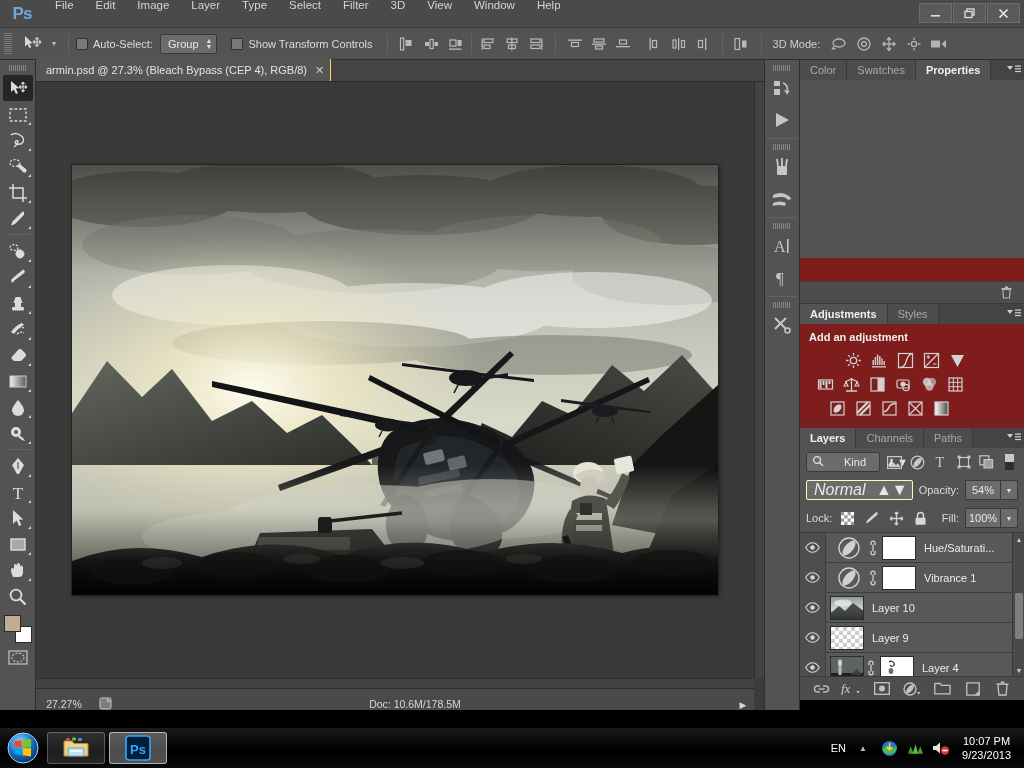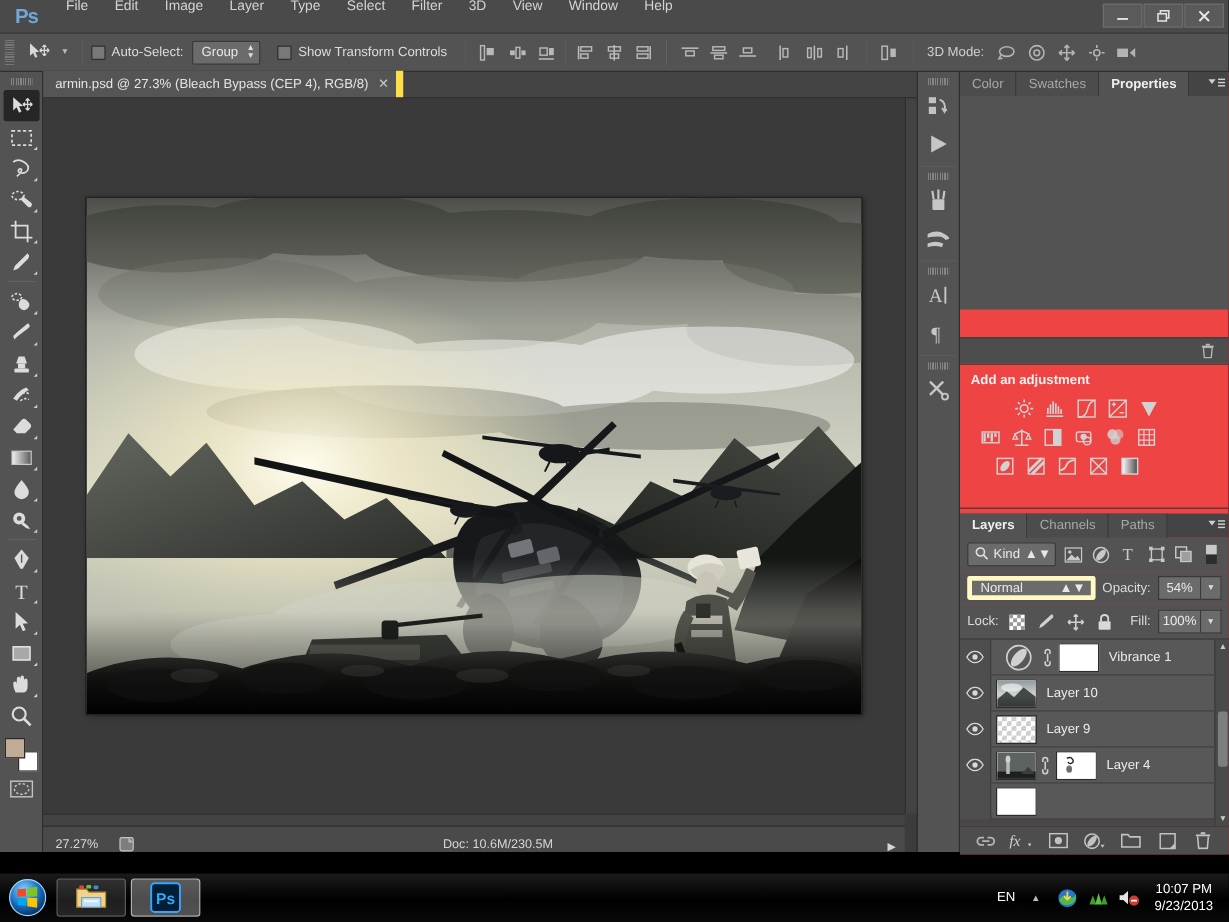--- a/index.html
+++ b/index.html
@@ -52,21 +52,21 @@
   .sw-back { position:absolute; right:1px; bottom:1px; width:17px; height:17px;
              background:#fff; border:1px solid #2a2a2a; }
   .sw-front { position:absolute; left:1px; top:1px; width:17px; height:17px;
               background:#c0ac96; border:1px solid #2a2a2a; }
   .qmask { width:22px; height:20px; margin:3px auto 0; display:flex; align-items:center; justify-content:center; }
 
   
   .docarea { position:absolute; left:36px; top:60px; right:260px; bottom:58px; background:#3c3c3c; }
   .tabstrip { height:22px; background:#444; display:flex; align-items:flex-end; border-bottom:1px solid #2b2b2b; }
   .tab { height:22px; background:#555; display:flex; align-items:center; padding:0 6px 0 10px;
-         color:#e4e4e4; font-size:11px; border-right:6px solid #fde047; gap:8px; max-width:320px; }
+         color:#e4e4e4; font-size:11px; border-right:1px solid #fde047; gap:8px; max-width:320px; }
   .tab .x { color:#c9c9c9; font-size:11px; line-height:1; }
   .canvaswrap { position:absolute; left:0; top:22px; right:10px; bottom:32px; background:#3a3a3a;
                 display:flex; align-items:center; justify-content:center; }
   .canvas { width:646px; height:430px; box-shadow:0 0 0 1px #222, 1px 1px 5px rgba(0,0,0,.55);
             position:relative; overflow:hidden; background:#111; }
   .statusbar { position:absolute; left:0; right:10px; bottom:0; height:22px; background:#4a4a4a;
                border-top:1px solid #2e2e2e; display:flex; align-items:flex-end; font-size:10.5px; color:#d6d6d6; }
   .sb-zoom { width:56px; text-align:center; }
   .sb-ico { width:26px; display:flex; align-items:center; justify-content:center; }
   .sb-doc { flex:1; text-align:center; padding-right:20px; }
@@ -76,21 +76,21 @@
 
   
   .icondock { position:absolute; right:224px; top:60px; width:36px; bottom:58px;
               background:#535353; border-left:1px solid #2e2e2e; border-right:1px solid #2e2e2e; }
   .dk-grip { width:18px; height:6px; margin:5px auto 2px;
              background:repeating-linear-gradient(to right,#858585 0 1px,transparent 1px 2px); }
   .dk-ico { width:30px; height:30px; margin:2px auto; display:flex; align-items:center; justify-content:center; }
   .dk-sep { width:30px; height:1px; background:#434343; margin:3px auto; border-bottom:1px solid #636363; }
 
   
-  .rightdock { position:absolute; right:0; top:60px; width:224px; bottom:56px; background:#ef4444; }
+  .rightdock { position:absolute; right:0; top:60px; width:224px; bottom:68px; background:#7f1d1d; }
   .panel-tabs { height:20px; background:#444; display:flex; align-items:stretch; position:relative; }
   .ptab { padding:0 10px; display:flex; align-items:center; font-size:11px; color:#a8a8a8;
           background:#4c4c4c; border-right:1px solid #393939; }
   .ptab.active { background:#535353; color:#f0f0f0; font-weight:bold; }
   .pmenu { position:absolute; right:3px; top:4px; width:14px; height:12px;
            display:flex; align-items:center; justify-content:center; }
   .phead { padding:7px 9px 4px; font-size:11px; color:#f0f0f0; font-weight:bold; }
 
   
   .prop-panel { height:244px; position:relative; border-bottom:1px solid #3a3a3a; }
@@ -101,24 +101,24 @@
   
   .adj-panel { height:120px; border-bottom:1px solid #3a3a3a; }
   .adj-grid { padding:4px 0 0 44px; }
   .adj-row { display:flex; gap:8px; margin-bottom:6px; }
   .adj-ico { width:18px; height:18px; display:flex; align-items:center; justify-content:center; }
 
   
   .layers-panel { position:absolute; top:368px; left:0; right:0; bottom:0; display:flex; flex-direction:column; }
   .lrow { height:28px; display:flex; align-items:center; padding:0 6px; gap:6px; background:#535353; }
   .filt-combo { height:20px; background:#6b6b6b; border:1px solid #3a3a3a; border-radius:2px;
-                display:flex; align-items:center; padding:0 4px 0 5px; gap:4px; color:#e8e8e8; font-size:11px; }
+                display:flex; align-items:center; padding:0 4px 0 5px; gap:20px; color:#e8e8e8; font-size:11px; }
   .filt-ico { width:21px; height:20px; display:flex; align-items:center; justify-content:center; }
-  .blend-combo { flex:1; height:20px; background:#6b6b6b; border:4px solid #fef9c3; border-radius:2px;
-                 display:flex; align-items:center; padding:0 4px 0 7px; color:#e8e8e8; font-size:11px; }
+  .blend-combo { flex:1; height:20px; background:#6b6b6b; border:1px solid #fef9c3; border-radius:2px;
+                 display:flex; align-items:center; padding:0 4px 0 7px; color:#e8e8e8; font-size:16px;font-style:italic; }
   .num-field { height:20px; width:36px; background:#6b6b6b; border:1px solid #3a3a3a;
                display:flex; align-items:center; justify-content:center; color:#e8e8e8; font-size:11px; }
   .num-spin { width:17px; height:20px; background:#6b6b6b; border:1px solid #3a3a3a; border-left:none;
               display:flex; align-items:center; justify-content:center; font-size:7px; color:#e0e0e0; }
   .lbl { color:#dcdcdc; font-size:11px; }
   .lock-ico { width:19px; height:18px; display:flex; align-items:center; justify-content:center; }
 
   .layerlist { flex:1; overflow:hidden; position:relative; background:#484848; border-top:1px solid #3a3a3a; }
   .layer { height:30px; display:flex; align-items:center; border-bottom:1px solid #3d3d3d;
            background:#585858; }
@@ -686,21 +686,21 @@
     <div class="scroll-h"></div>
 
     <div class="statusbar">
       <div class="sb-zoom">27.27%</div>
       <div class="sb-ico">
         <svg width="13" height="13" viewBox="0 0 13 13">
             <rect x="1" y="1" width="11" height="11" rx="1.5" fill="#7d7d7d" stroke="#c6c6c6" stroke-width="1"></rect>
             <path d="M8 1 L8 5 L12 5" fill="#c6c6c6" opacity="0.8"></path>
           </svg>
       </div>
-      <div class="sb-doc">Doc: 10.6M/230.5M</div>
+      <div class="sb-doc">Doc: 10.6M/178.5M</div>
       <div class="sb-arrow">▶</div>
     </div>
   </div>
 
   <div class="icondock">
     <div class="dk-grip"></div>
     <div class="dk-ico">
       <svg width="20" height="18" viewBox="0 0 20 18">
         <rect x="2" y="2" width="6" height="5" fill="#c2c2c2"></rect>
           <rect x="2" y="10" width="6" height="6" fill="#c2c2c2"></rect>
@@ -771,20 +771,32 @@
           <svg width="11" height="13" viewBox="0 0 11 13">
               <rect x="0.5" y="2" width="10" height="1.4" fill="#b8b8b8"></rect>
               <path d="M1.8 3.4 L2.6 12 L8.4 12 L9.2 3.4 Z" fill="none" stroke="#b8b8b8" stroke-width="1.1"></path>
               <rect x="3.8" y="0.4" width="3.4" height="1.6" fill="#b8b8b8"></rect>
             </svg>
         </div>
       </div>
     </div>
 
     <div class="adj-panel">
+      <div class="panel-tabs">
+        <div class="ptab active">Adjustments</div>
+        <div class="ptab">Styles</div>
+        <div class="pmenu">
+          <svg width="14" height="10" viewBox="0 0 14 10">
+              <path d="M0 1 L6 1 L3 5 Z" fill="#cfcfcf"></path>
+              <rect x="8" y="0.5" width="6" height="1.2" fill="#cfcfcf"></rect>
+              <rect x="8" y="3.2" width="6" height="1.2" fill="#cfcfcf"></rect>
+              <rect x="8" y="5.9" width="6" height="1.2" fill="#cfcfcf"></rect>
+            </svg>
+        </div>
+      </div>
       <div class="phead">Add an adjustment</div>
       <div class="adj-grid">
         <div class="adj-row">
           <div class="adj-ico">
             <svg width="17" height="17" viewBox="0 0 17 17">
                 <circle cx="8.5" cy="8.5" r="3.2" fill="none" stroke="#d2d2d2" stroke-width="1.3"></circle>
                 <g stroke="#d2d2d2" stroke-width="1.3">
                   <path d="M8.5 1 L8.5 3.4 M8.5 13.6 L8.5 16 M1 8.5 L3.4 8.5 M13.6 8.5 L16 8.5 M3.2 3.2 L4.9 4.9 M12.1 12.1 L13.8 13.8 M13.8 3.2 L12.1 4.9 M4.9 12.1 L3.2 13.8"></path>
                 </g>
               </svg>
@@ -1026,20 +1038,44 @@
         <div style="flex:1"></div>
         <span class="lbl">Fill:</span>
         <div style="display:flex">
           <div class="num-field">100%</div>
           <div class="num-spin">▼</div>
         </div>
       </div>
 
       <div class="layerlist">
         <div id="layer-rows" style="margin-right:12px">
+            <div class="layer">
+              <div class="eye">
+                <svg width="15" height="11" viewBox="0 0 15 11">
+                  <path d="M7.5 0.7 C11.5 0.7 14.3 5.5 14.3 5.5 C14.3 5.5 11.5 10.3 7.5 10.3 C3.5 10.3 0.7 5.5 0.7 5.5 C0.7 5.5 3.5 0.7 7.5 0.7 Z" fill="none" stroke="#d8d8d8" stroke-width="1.1"></path>
+                  <circle cx="7.5" cy="5.5" r="2.2" fill="#d8d8d8"></circle>
+                </svg>
+              </div>
+              <div style="width:34px;height:24px;margin-left:6px;display:flex;align-items:center;justify-content:center;flex:none">
+                <svg width="24" height="24" viewBox="0 0 24 24">
+                  <circle cx="12" cy="12" r="10" fill="none" stroke="#d0d0d0" stroke-width="1.4"></circle>
+                  <ellipse cx="12" cy="12" rx="4.2" ry="9" fill="#d0d0d0" transform="rotate(40 12 12)"></ellipse>
+                </svg>
+              </div>
+              <span class="link-ico">
+                <svg width="10" height="16" viewBox="0 0 10 16">
+                  <path d="M3 5 L3 3.2 a2 2 0 0 1 4 0 L7 5 M3 11 L3 12.8 a2 2 0 0 0 4 0 L7 11" fill="none" stroke="#d0d0d0" stroke-width="1.3"></path>
+                  <path d="M5 4.5 L5 11.5" stroke="#d0d0d0" stroke-width="1.3"></path>
+                </svg>
+              </span>
+              <div class="thumbbox" style="margin-left:2px"><svg width="34" height="24" viewBox="0 0 34 24" preserveAspectRatio="none">
+                  <rect width="34" height="24" fill="#ffffff"></rect>
+                </svg></div>
+              <span class="lname">Hue/Saturati...</span>
+            </div>
             <div class="layer">
               <div class="eye">
                 <svg width="15" height="11" viewBox="0 0 15 11">
                   <path d="M7.5 0.7 C11.5 0.7 14.3 5.5 14.3 5.5 C14.3 5.5 11.5 10.3 7.5 10.3 C3.5 10.3 0.7 5.5 0.7 5.5 C0.7 5.5 3.5 0.7 7.5 0.7 Z" fill="none" stroke="#d8d8d8" stroke-width="1.1"></path>
                   <circle cx="7.5" cy="5.5" r="2.2" fill="#d8d8d8"></circle>
                 </svg>
               </div>
               <div style="width:34px;height:24px;margin-left:6px;display:flex;align-items:center;justify-content:center;flex:none">
                 <svg width="24" height="24" viewBox="0 0 24 24">
                   <circle cx="12" cy="12" r="10" fill="none" stroke="#d0d0d0" stroke-width="1.4"></circle>

